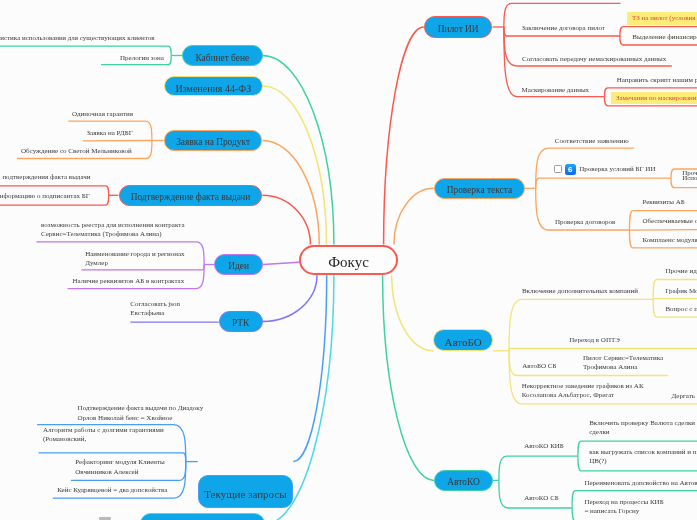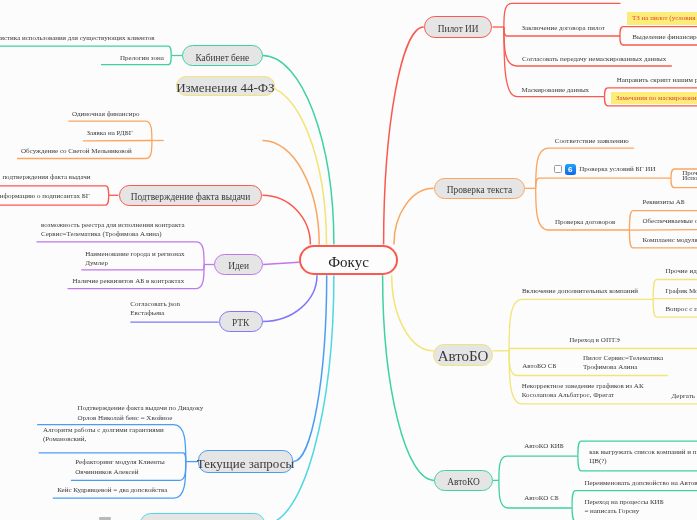--- a/index.html
+++ b/index.html
@@ -1,21 +1,21 @@
 <!DOCTYPE html>
 <html><head>
 <meta charset="utf-8">
 <style>
   html,body{margin:0;padding:0;}
   body{width:697px;height:520px;background:#fcfcfc;overflow:hidden;
        font-family:"Liberation Serif",serif;}
   #canvas{position:relative;width:697px;height:520px;background:#fcfcfc;overflow:hidden;}
   svg#links{position:absolute;left:0;top:0;width:697px;height:520px;overflow:visible;}
   svg#links path{fill:none;stroke-linecap:butt;stroke-linejoin:round;}
-  .node{position:absolute;box-sizing:border-box;background:#e5e5e5;
+  .node{position:absolute;box-sizing:border-box;background:#0ea5e9;
         display:flex;align-items:center;justify-content:center;
         color:#3a3a3a;white-space:nowrap;font-size:9.4px;padding-top:4px;}
   .leaf{position:absolute;box-sizing:border-box;color:#3a3a3a;
         white-space:pre;font-size:7px;line-height:9.3px;}
   .focus{position:absolute;box-sizing:border-box;background:#fdfdfd;
         display:flex;align-items:center;justify-content:center;color:#262626;font-size:15px;
         padding-top:6px;}
   .hl{position:absolute;box-sizing:border-box;background:#fced79;color:#e5433a;font-size:7px;
       white-space:pre;display:flex;align-items:center;}
   .cbox{position:absolute;box-sizing:border-box;border:1px solid #9b9b9b;border-radius:1.5px;background:#fff;}
@@ -96,34 +96,35 @@
 <path d="M 263.1 264.5 L 299.00 262.2" stroke="#c077ec" stroke-width="1.5"></path>
 <path d="M 262.90 321.50 C 292.65 321.50 317.00 300.71 317.00 275.30" stroke="#8076f8" stroke-width="1.5"></path>
 <path d="M 293.30 461.60 C 311.67 461.60 326.70 377.77 326.70 275.30" stroke="#4a9df5" stroke-width="1.5"></path>
 <path d="M 265.00 524.00 C 302.89 524.00 333.90 412.09 333.90 275.30" stroke="#4cd9e3" stroke-width="1.5"></path>
 <path d="M 423.80 27.00 C 401.69 27.00 383.60 124.87 383.60 244.50" stroke="#f9594e" stroke-width="1.5"></path>
 <path d="M 433.70 188.30 C 411.81 188.30 393.90 213.59 393.90 244.50" stroke="#fba55f" stroke-width="1.5"></path>
 <path d="M 433.30 350.80 C 410.42 350.80 391.70 316.83 391.70 275.30" stroke="#f2e475" stroke-width="1.5"></path>
 <path d="M 434.10 480.40 C 405.78 480.40 382.60 388.11 382.60 275.30" stroke="#3ed2a3" stroke-width="1.5"></path>
 </svg>
 <div class="node" style="left:182.00px;top:45.00px;width:80.50px;height:21.00px;border:1.5px solid #3ed2a3;border-radius:10.50px;font-size:9.4px;">Кабинет бене</div>
-<div class="node" style="left:163.70px;top:76.00px;width:99.40px;height:20.20px;border:1.5px solid #f2e475;border-radius:10.10px;font-size:13px;margin-left:12px;">Изменения 44-ФЗ</div>
+<div class="node" style="left:163.70px;top:76.00px;width:99.40px;height:20.20px;border:1.5px solid #f2e475;border-radius:10.10px;font-size:10px;">Изменения 44-ФЗ</div>
+<div class="node" style="left:163.70px;top:130.40px;width:98.80px;height:20.20px;border:1.5px solid #fba55f;border-radius:10.10px;font-size:9.4px;">Заявка на Продукт</div>
 <div class="node" style="left:118.50px;top:184.90px;width:143.90px;height:20.70px;border:1.5px solid #f9594e;border-radius:10.35px;font-size:9.4px;">Подтверждение факта выдачи</div>
 <div class="node" style="left:214.20px;top:254.00px;width:48.90px;height:20.90px;border:1.5px solid #c077ec;border-radius:10.45px;font-size:9.4px;">Идеи</div>
 <div class="node" style="left:218.50px;top:311.00px;width:44.40px;height:20.90px;border:1.5px solid #8076f8;border-radius:10.45px;font-size:9.4px;">РТК</div>
-<div class="node" style="left:197.70px;top:450px;width:95.60px;height:23px;border:1.5px solid #4a9df5;border-radius:10.10px;font-size:13px;">Текущие запросы</div>
+<div class="node" style="left:197.70px;top:475px;width:95.60px;height:33px;border:1.5px solid #4a9df5;border-radius:10.10px;font-size:11px;">Текущие запросы</div>
 <div class="node" style="left:423.80px;top:16.20px;width:68.70px;height:21.60px;border:1.5px solid #f9594e;border-radius:10.80px;font-size:9.4px;">Пилот ИИ</div>
 <div class="node" style="left:433.70px;top:177.50px;width:91.40px;height:21.60px;border:1.5px solid #fba55f;border-radius:10.80px;font-size:9.4px;">Проверка текста</div>
-<div class="node" style="left:433.30px;top:344px;width:59.50px;height:21.90px;border:1.5px solid #f2e475;border-radius:10.95px;font-size:15px;">АвтоБО</div>
+<div class="node" style="left:433.30px;top:329px;width:59.50px;height:21.90px;border:1.5px solid #f2e475;border-radius:10.95px;font-size:11px;">АвтоБО</div>
 <div class="node" style="left:434.10px;top:469.60px;width:58.80px;height:21.70px;border:1.5px solid #3ed2a3;border-radius:10.85px;font-size:9.4px;">АвтоКО</div>
 <div class="node" style="left:140.20px;top:513.40px;width:124.80px;height:21.00px;border:1.5px solid #4cd9e3;border-radius:10.50px;font-size:9.4px;"></div>
 <div class="focus" style="left:299px;top:244.5px;width:99px;height:30.8px;border:2.4px solid #f9594e;border-radius:15.4px;">Фокус</div>
 <div class="leaf" style="left:-13.50px;top:33.80px;">Статистика использования для существующих клиентов</div>
 <div class="leaf" style="left:120px;top:54.20px;">Прелогин зона</div>
-<div class="leaf" style="left:72.00px;top:109.50px;">Одиночная финансиро</div>
+<div class="leaf" style="left:72.00px;top:109.50px;">Одиночная гарантия</div>
 <div class="leaf" style="left:86.60px;top:129.00px;">Заявка на РДБГ</div>
 <div class="leaf" style="left:21.00px;top:146.60px;">Обсуждение со Светой Мельниковой</div>
 <div class="leaf" style="right:606.50px;top:172.70px;text-align:right;">подтверждения факта выдачи</div>
 <div class="leaf" style="right:607.10px;top:191.70px;text-align:right;">информацию о подписантах БГ</div>
 <div class="leaf" style="left:41.00px;top:221.20px;">возможность реестра для исполнения контракта
 Сервис=Телематика (Трофимова Алина)</div>
 <div class="leaf" style="left:85.20px;top:250.00px;">Наименование города и регионах
 Думлер</div>
 <div class="leaf" style="left:72.50px;top:277.40px;">Наличие реквизитов АБ в контрактах</div>
 <div class="leaf" style="left:130.30px;top:299.80px;">Согласовать json
@@ -155,20 +156,22 @@
 <div class="leaf" style="left:521.70px;top:381.50px;">Некорректное заведение графиков из АК
 Косолапова Альбатрос, Фрегат</div>
 <div class="leaf" style="left:665.40px;top:267.30px;">Прочие ид</div>
 <div class="leaf" style="left:665.40px;top:286.80px;">График Мо</div>
 <div class="leaf" style="left:665.40px;top:304.90px;">Вопрос с п</div>
 <div class="leaf" style="left:582.90px;top:354.00px;">Пилот Сервис=Телематика
 Трофимова Алина</div>
 <div class="leaf" style="left:671.50px;top:391.50px;">Дергать</div>
 <div class="leaf" style="left:524.20px;top:442.30px;">АвтоКО КИБ</div>
 <div class="leaf" style="left:524.20px;top:494.30px;">АвтоКО СБ</div>
+<div class="leaf" style="left:589.20px;top:419.20px;">Включить проверку Валюта сделки
+сделки</div>
 <div class="leaf" style="left:589.20px;top:448.20px;">как выгружать список компаний и п
 ЦВ(?)</div>
 <div class="leaf" style="left:584.40px;top:478.60px;">Переименовать допсвойство на Автов</div>
 <div class="leaf" style="left:584.40px;top:497.80px;">Переход на процессы КИБ
 = написать Горсну</div>
 <div class="hl" style="left:627.00px;top:11.90px;height:12.80px;padding:0 5.0px;">ТЗ на пилот (условия</div>
 <div class="hl" style="left:611.00px;top:92.30px;height:12.20px;padding:0 5.0px;">Замечания по маскированию</div>
 <div class="cbox" style="left:554.30px;top:165.40px;width:7.3px;height:8.0px;"></div>
 <div class="badge" style="left:564.60px;top:163.90px;width:11.2px;height:11.4px;">6</div>
 <div class="dash" style="left:98.60px;top:517.20px;width:12.9px;height:2.6px;"></div>

